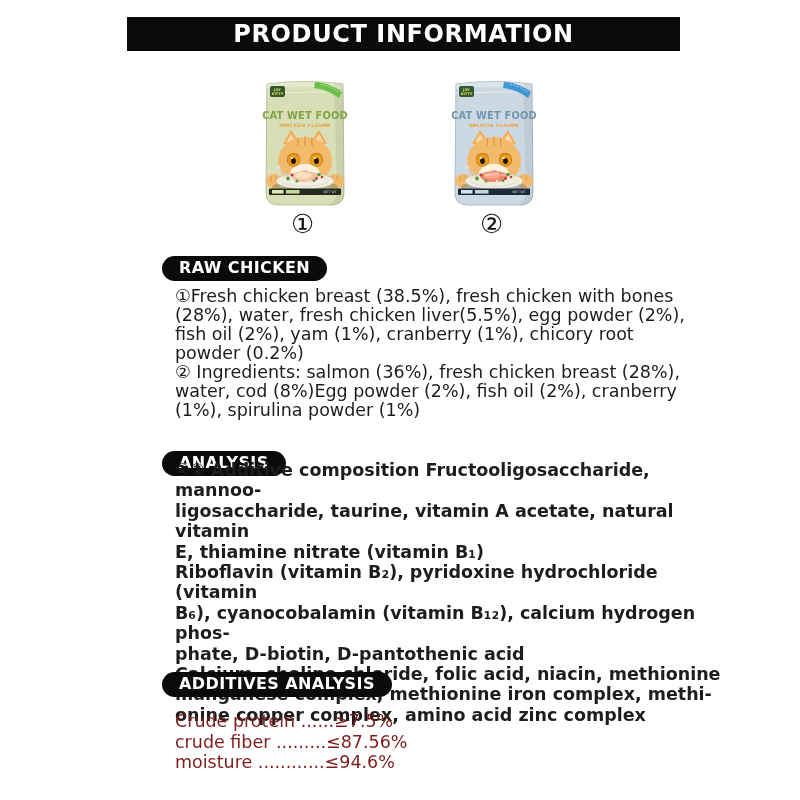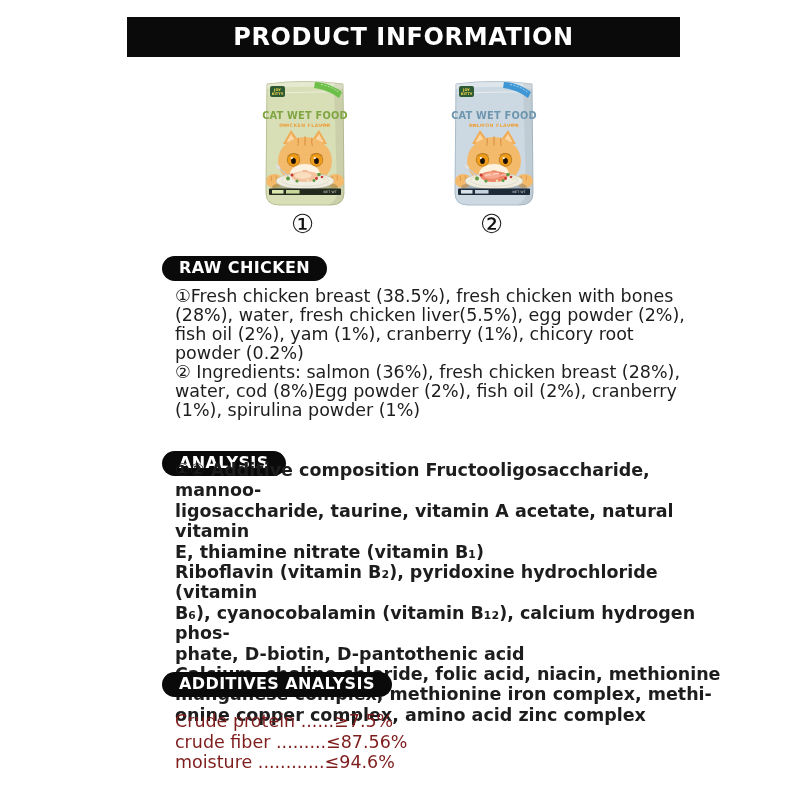--- a/index.html
+++ b/index.html
@@ -2,21 +2,21 @@
 <html><head>
 <meta charset="utf-8">
 <style>
   html,body{margin:0;padding:0;background:#ffffff;}
   .page{
     position:relative;width:800px;height:800px;background:#ffffff;overflow:hidden;
     font-family:"DejaVu Sans","Liberation Sans",sans-serif;color:#1d1d1d;
   }
   
   .banner{
-    position:absolute;left:127px;top:17px;width:553px;height:40px;
+    position:absolute;left:127px;top:17px;width:553px;height:34px;
     background:#0a0a0a;color:#ffffff;display:flex;align-items:center;justify-content:center;
     font-size:24px;font-weight:bold;letter-spacing:0.6px;
   }
   
   .pill{
     position:absolute;background:#0a0a0a;color:#ffffff;font-weight:bold;
     font-size:16px;letter-spacing:0.4px;padding:2px 17px 4px 17px;border-radius:14px;
     white-space:nowrap;
   }
   .pill-raw{left:162px;top:256px;}

